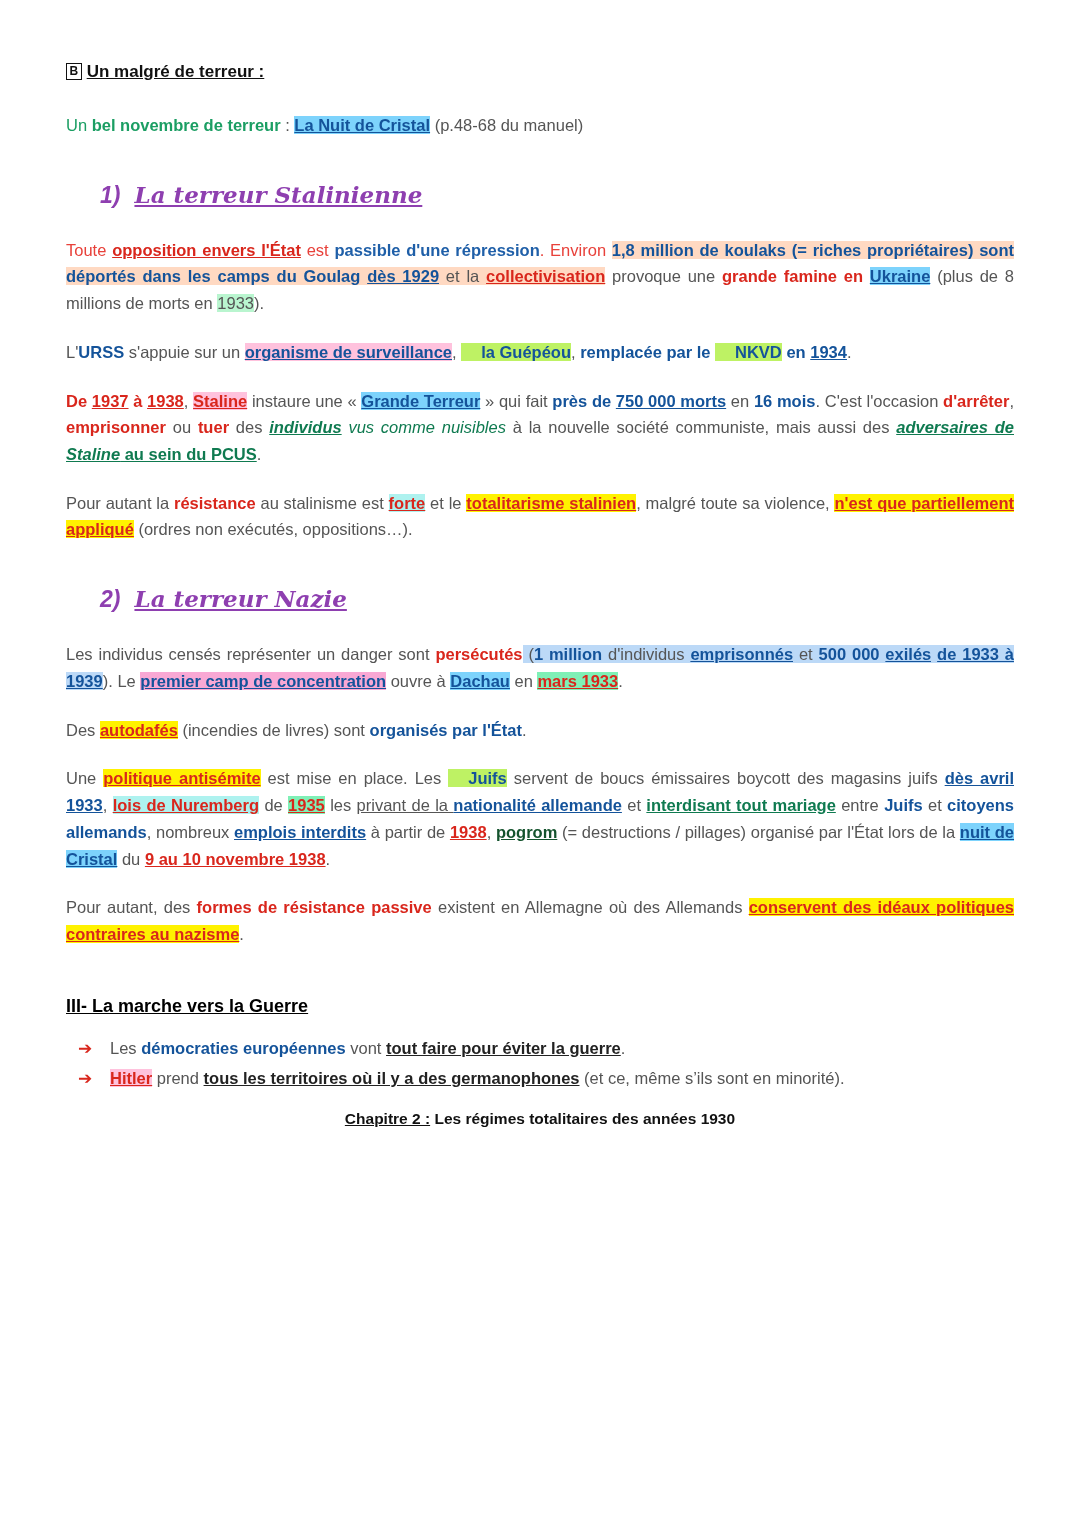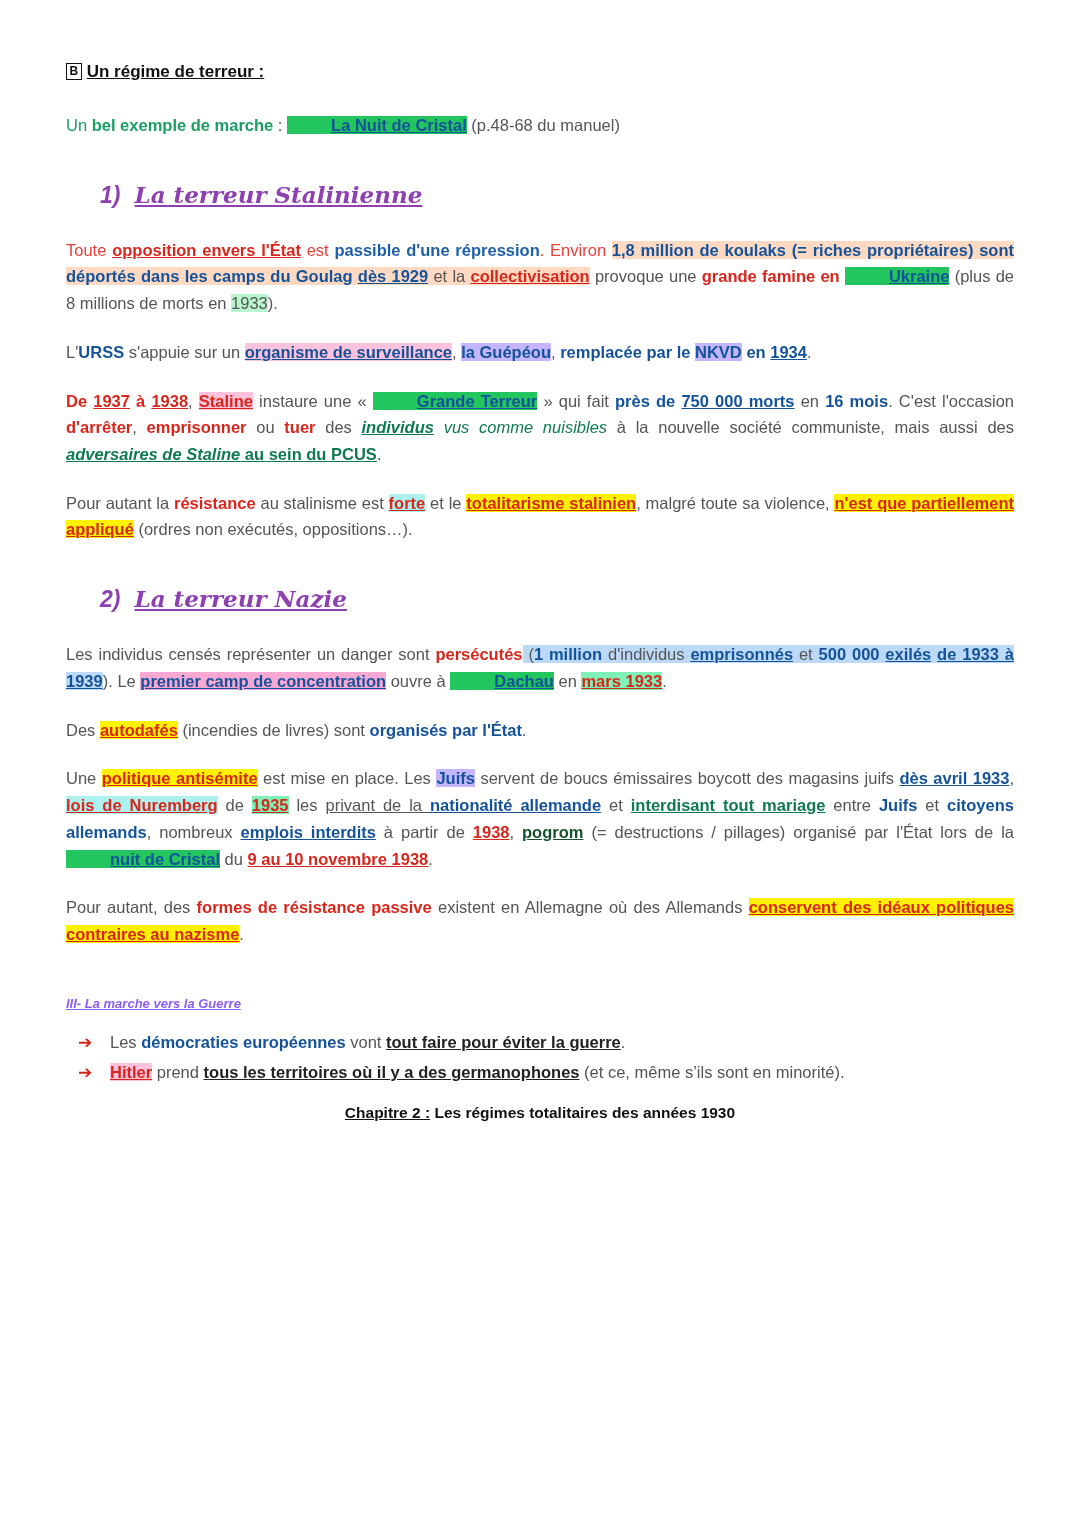--- a/index.html
+++ b/index.html
@@ -41,23 +41,23 @@
   .c-grey    { color: #555555; }
   .c-black   { color: #222222; }
   .c-dgreen  { color: #0f7a50; }
 
   b, strong { font-weight: bold; }
   .u  { text-decoration: underline; }
   .i  { font-style: italic; }
 
   
   .h-yellow { background: #fff200; }
-  .h-pink   { background: #c4b5fd; }
+  .h-pink   { background: #bef264; padding-left: 20px; }
   .h-lpink  { background: #ffc2dd; }
-  .h-cyan   { background: #22c55e; padding-left: 44px; }
+  .h-cyan   { background: #7dd3fc; }
   .h-lcyan  { background: #aef2ef; }
   .h-green  { background: #7ff0b6; }
   .h-lgreen { background: #b9f5cf; }
   .h-purple { background: #f9a8d4; }
   .h-blue   { background: #bcd9f7; }
   .h-peach  { background: #ffd9c2; }
 
   
   .head-b {
     font-size: 17px;
@@ -87,26 +87,25 @@
     margin-right: 14px;
   }
   .sub-num .ttl {
     font-family: "DejaVu Serif", serif;
     font-style: italic;
     font-weight: bold;
     text-decoration: underline;
   }
 
   .sec3 {
-    font-size: 13px;
-    font-weight: bold;
-    color: #8b5cf6;
+    font-size: 18px;
+    font-weight: bold;
+    color: #000000;
     text-decoration: underline;
     margin: 48px 0 18px 0;
-    font-style: italic;
   }
 
   ul.arrows {
     list-style: none;
     margin: 0;
     padding: 0;
   }
   ul.arrows li {
     font-size: 16.5px;
     line-height: 1.62;
@@ -132,26 +131,26 @@
     margin-top: 18px;
   }
   .footer .uline { text-decoration: underline; }
 </style>
 </head>
 <body>
 
 <div class="page">
 
   <div class="head-b">
-    <span class="boxletter">B</span><span class="txt">Un régime de terreur :</span>
+    <span class="boxletter">B</span><span class="txt">Un malgré de terreur :</span>
   </div>
 
 
   <p class="para nj">
-    <span class="c-green">Un </span><b class="c-green">bel exemple de marche</b><span class="c-grey"> : </span><b class="c-dblue u h-cyan">La Nuit de Cristal</b><span class="c-grey"> (p.48-68 du manuel)</span>
+    <span class="c-green">Un </span><b class="c-green">bel novembre de terreur</b><span class="c-grey"> : </span><b class="c-dblue u h-cyan">La Nuit de Cristal</b><span class="c-grey"> (p.48-68 du manuel)</span>
   </p>
 
   <div class="sub-num">
     <span class="num">1)</span><span class="ttl">La terreur Stalinienne</span>
   </div>
 
   <p class="para">
     <span class="c-red">Toute </span><b class="c-dred u">opposition envers l'État</b><span class="c-red"> est </span><b class="c-blue">passible d'une répression</b><span class="c-red">. Environ </span><b class="c-dblue h-peach">1,8 million de koulaks</b><b class="c-dblue h-peach"> (= riches propriétaires) sont déportés dans les camps du Goulag </b><b class="c-dblue u h-peach">dès 1929</b><span class="c-grey h-peach"> et la </span><b class="c-dred u h-peach">collectivisation</b><span class="c-grey"> provoque une </span><b class="c-dred">grande famine en </b><b class="c-dblue u h-cyan">Ukraine</b><span class="c-grey"> (plus de 8 millions de morts en </span><span class="c-grey h-lgreen">1933</span><span class="c-grey">).</span>
   </p>
 

